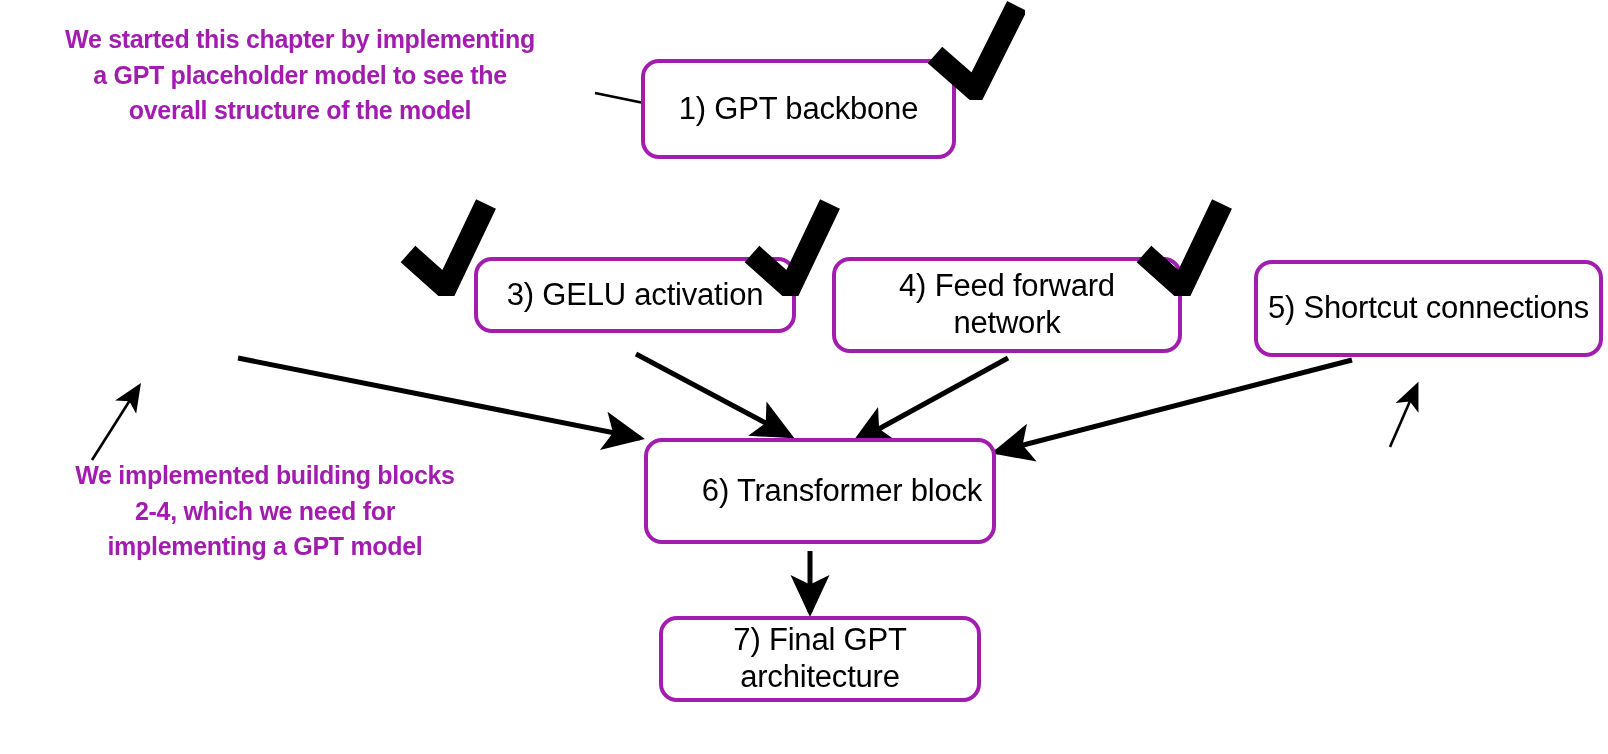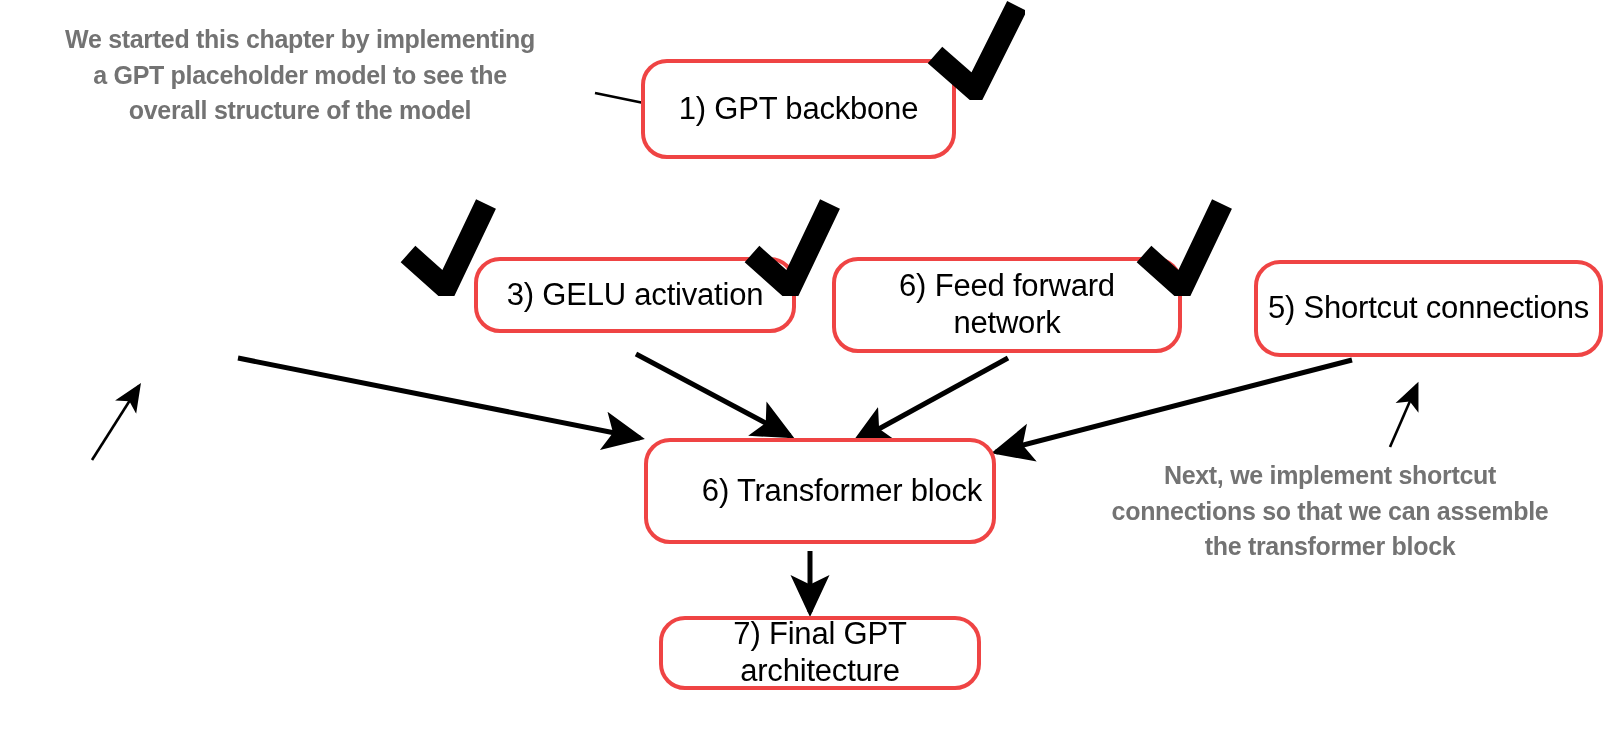--- a/index.html
+++ b/index.html
@@ -20,41 +20,41 @@
   #edges {
     position: absolute;
     left: 0;
     top: 0;
     width: 1608px;
     height: 754px;
   }
   .node {
     position: absolute;
     box-sizing: border-box;
-    border: 4px solid #ef4444;
-    border-radius: 26px;
+    border: 4px solid #a21caf;
+    border-radius: 18px;
     background: #ffffff;
     display: flex;
     align-items: center;
     justify-content: center;
     text-align: center;
     color: #000000;
     font-family: "Liberation Sans", sans-serif;
     font-weight: 400;
     line-height: 1.18;
     letter-spacing: -0.2px;
     z-index: 2;
   }
   .node-label {
     display: block;
     padding: 0 8px;
   }
   .annotation {
     position: absolute;
-    color: #737373;
+    color: #a21caf;
     font-family: "Liberation Sans", sans-serif;
     font-weight: bold;
     text-align: center;
     line-height: 1.42;
     letter-spacing: -0.3px;
     font-stretch: condensed;
     z-index: 3;
     white-space: pre-line;
   }
   .check {
@@ -100,35 +100,35 @@
 backbone</span>
   </div>
 
 
   <div class="node" style="left:474px; top:257px; width:322px; height:76px; font-size:31px;">
     <span class="node-label">3) GELU
 activation</span>
   </div>
 
   <div class="node" style="left:832px; top:257px; width:350px; height:96px; font-size:31px;">
-    <span class="node-label">6) Feed forward
+    <span class="node-label">4) Feed forward
 network</span>
   </div>
 
   <div class="node" style="left:1214px; top:260px; width:349px; height:97px; font-size:31px;margin-left:40px;">
     <span class="node-label">5) Shortcut
 connections</span>
   </div>
 
   <div class="node" style="left:644px; top:438px; width:352px; height:106px; font-size:31px;padding-left:44px;">
     <span class="node-label">6) Transformer
 block</span>
   </div>
 
-  <div class="node" style="left:659px; top:616px; width:322px; height:74px; font-size:31px;">
+  <div class="node" style="left:659px; top:616px; width:322px; height:86px; font-size:31px;">
     <span class="node-label">7) Final GPT
 architecture</span>
   </div>
 
   <svg class="check" style="left:905px; top:0px;" width="120" height="100" viewBox="0 0 120 100">
     <path d="M30,55 L70,90 L112,6" fill="none" stroke="#000" stroke-width="22" stroke-linecap="butt" stroke-linejoin="miter"></path>
   </svg>
 
   <svg class="check" style="left:386px; top:196px;" width="110" height="100" viewBox="0 0 110 100">
     <path d="M22,58 L60,92 L100,8" fill="none" stroke="#000" stroke-width="22" stroke-linecap="butt" stroke-linejoin="miter"></path>
@@ -139,18 +139,18 @@
   </svg>
 
   <svg class="check" style="left:1122px; top:196px;" width="110" height="100" viewBox="0 0 110 100">
     <path d="M22,58 L60,92 L100,8" fill="none" stroke="#000" stroke-width="22" stroke-linecap="butt" stroke-linejoin="miter"></path>
   </svg>
 
   <div class="annotation" style="left:10px; top:22px; width:580px; font-size:25px;">We started this chapter by implementing
 a GPT placeholder model to see the
 overall structure of the model</div>
 
+  <div class="annotation" style="left:20px; top:458px; width:490px; font-size:25px;">We implemented building blocks
+2-4, which we need for
+implementing a GPT model</div>
 
-  <div class="annotation" style="left:1060px; top:458px; width:540px; font-size:25px;">Next, we implement shortcut
-connections so that we can assemble
-the transformer block</div>
 
 </div>
 
 </body></html>

